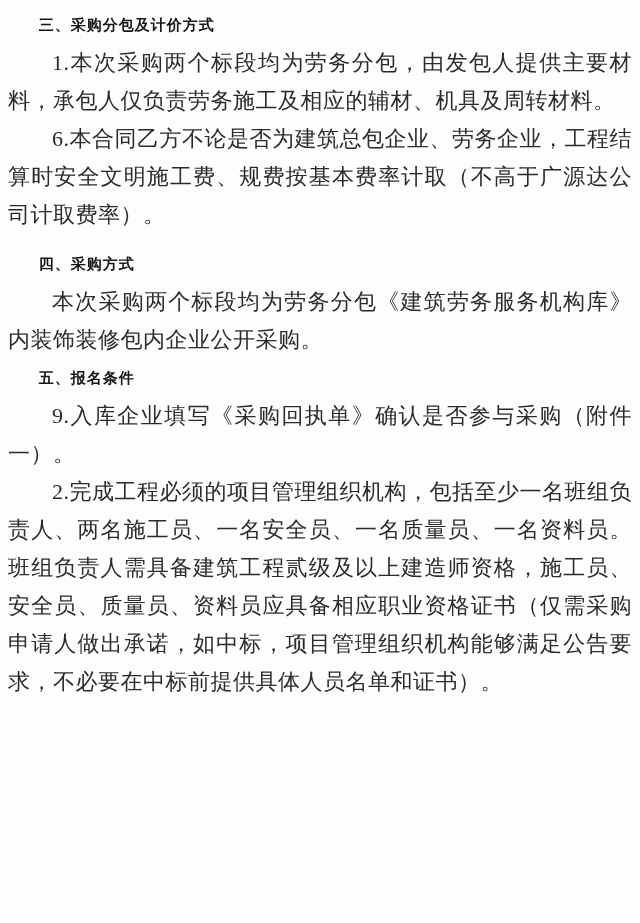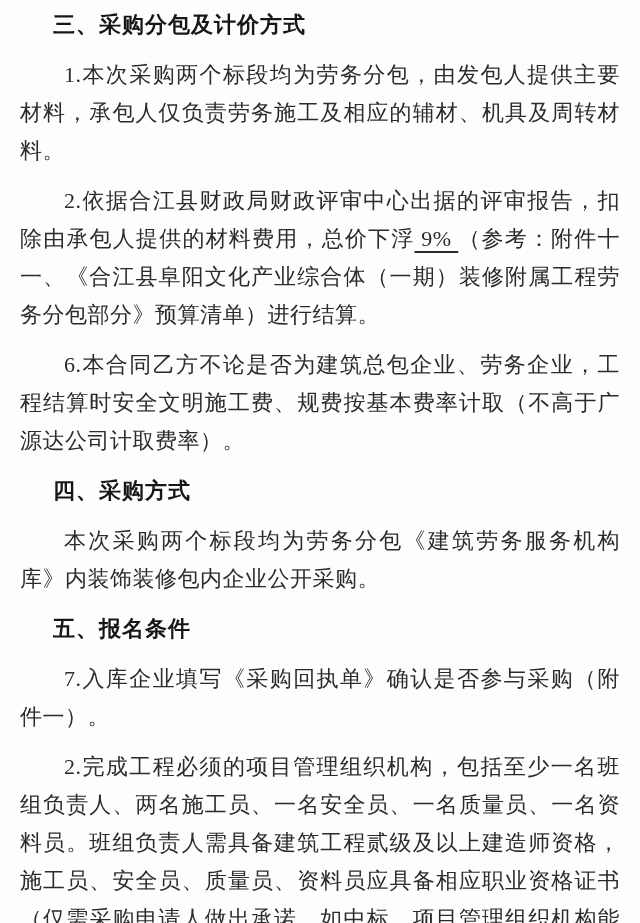--- a/index.html
+++ b/index.html
@@ -18,31 +18,31 @@
     padding: 6px 8px 0 8px;
     font-family: "Liberation Serif", "DejaVu Serif", serif;
     font-size: 22px;
     line-height: 38px;
     color: #2b2b2b;
     text-align: justify;
     letter-spacing: 0.5px;
   }
   .heading {
     margin: 0;
-    font-size: 22px;
+    font-size: 15px;
     font-weight: bold;
     color: #161616;
     text-indent: 2.05em;
     text-align: left;
     letter-spacing: 1px;
   }
-  .heading.gap-sm { margin-top: 4px; }
+  .heading.gap-sm { margin-top: 11px; }
   .heading.gap-md { }
   .para {
-    margin: 12px;
+    margin: 0;
     text-indent: 2em;
   }
   .para.bold {
     font-weight: bold;
     color: #1c1c1c;
   }
   .u {
     text-decoration: underline;
     text-underline-offset: 5px;
     white-space: pre;
@@ -50,28 +50,27 @@
 </style>
 </head>
 <body>
 
 <div class="page">
 
   <h2 class="heading">三、采购分包及计价方式</h2>
 
   <p class="para">1.本次采购两个标段均为劳务分包，由发包人提供主要材料，承包人仅负责劳务施工及相应的辅材、机具及周转材料。</p>
 
-  <p class="para"><span>2.依据合江县财政局财政评审中心出据的评审报告，扣除由承包人提供的材料费用，总价下浮</span><span class="u"> 9% </span><span>（参考：附件十一、《合江县阜阳文化产业综合体（一期）装修附属工程劳务分包部分》预算清单）进行结算。</span></p>
 
 
   <p class="para">6.本合同乙方不论是否为建筑总包企业、劳务企业，工程结算时安全文明施工费、规费按基本费率计取（不高于广源达公司计取费率）。</p>
 
   <h2 class="heading gap-sm">四、采购方式</h2>
 
   <p class="para">本次采购两个标段均为劳务分包《建筑劳务服务机构库》内装饰装修包内企业公开采购。</p>
 
   <h2 class="heading gap-md">五、报名条件</h2>
 
-  <p class="para">7.入库企业填写《采购回执单》确认是否参与采购（附件一）。</p>
+  <p class="para">9.入库企业填写《采购回执单》确认是否参与采购（附件一）。</p>
 
   <p class="para">2.完成工程必须的项目管理组织机构，包括至少一名班组负责人、两名施工员、一名安全员、一名质量员、一名资料员。班组负责人需具备建筑工程贰级及以上建造师资格，施工员、安全员、质量员、资料员应具备相应职业资格证书（仅需采购申请人做出承诺，如中标，项目管理组织机构能够满足公告要求，不必要在中标前提供具体人员名单和证书）。</p>
 
 </div>
 
 </body></html>

